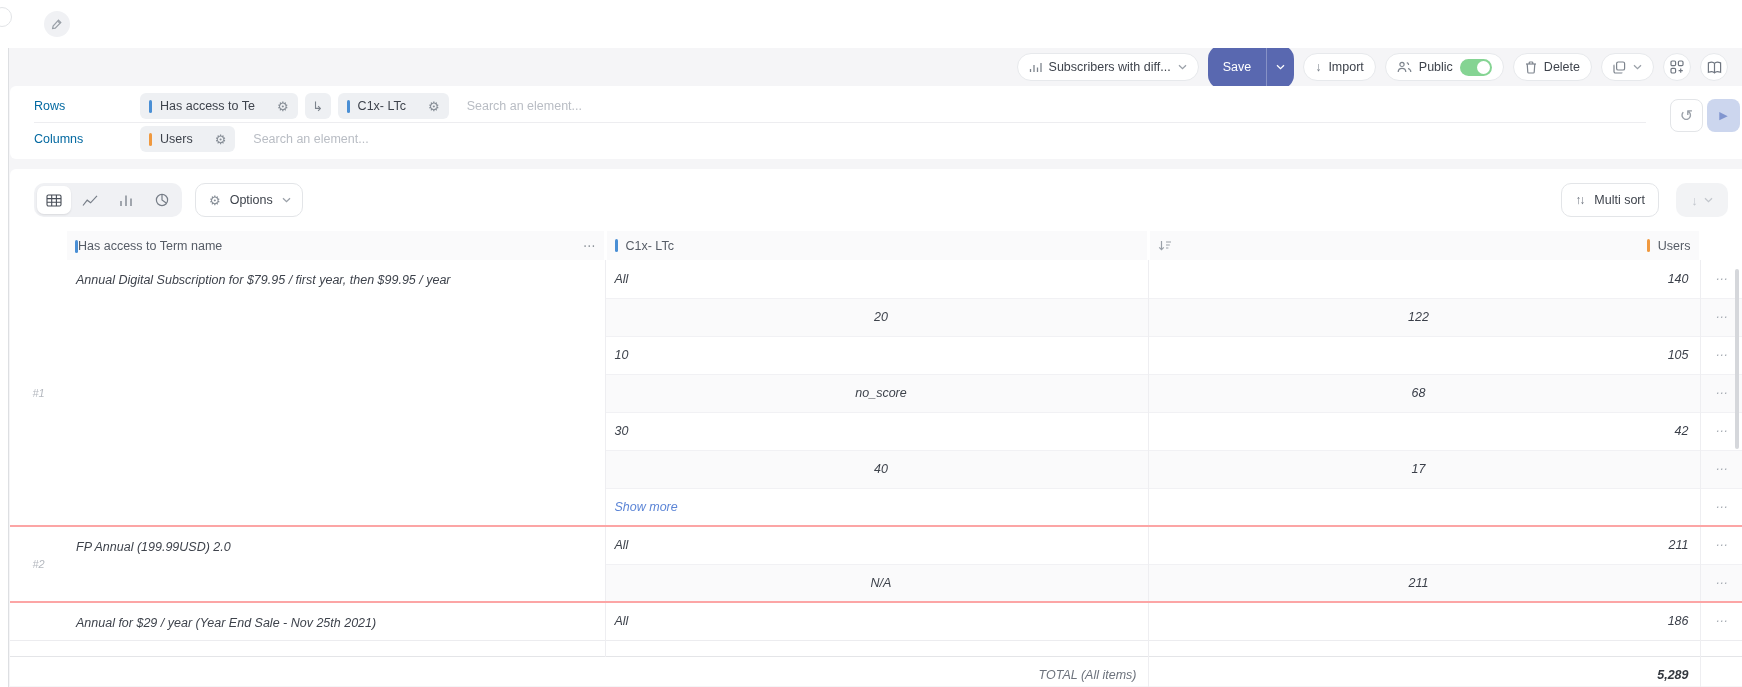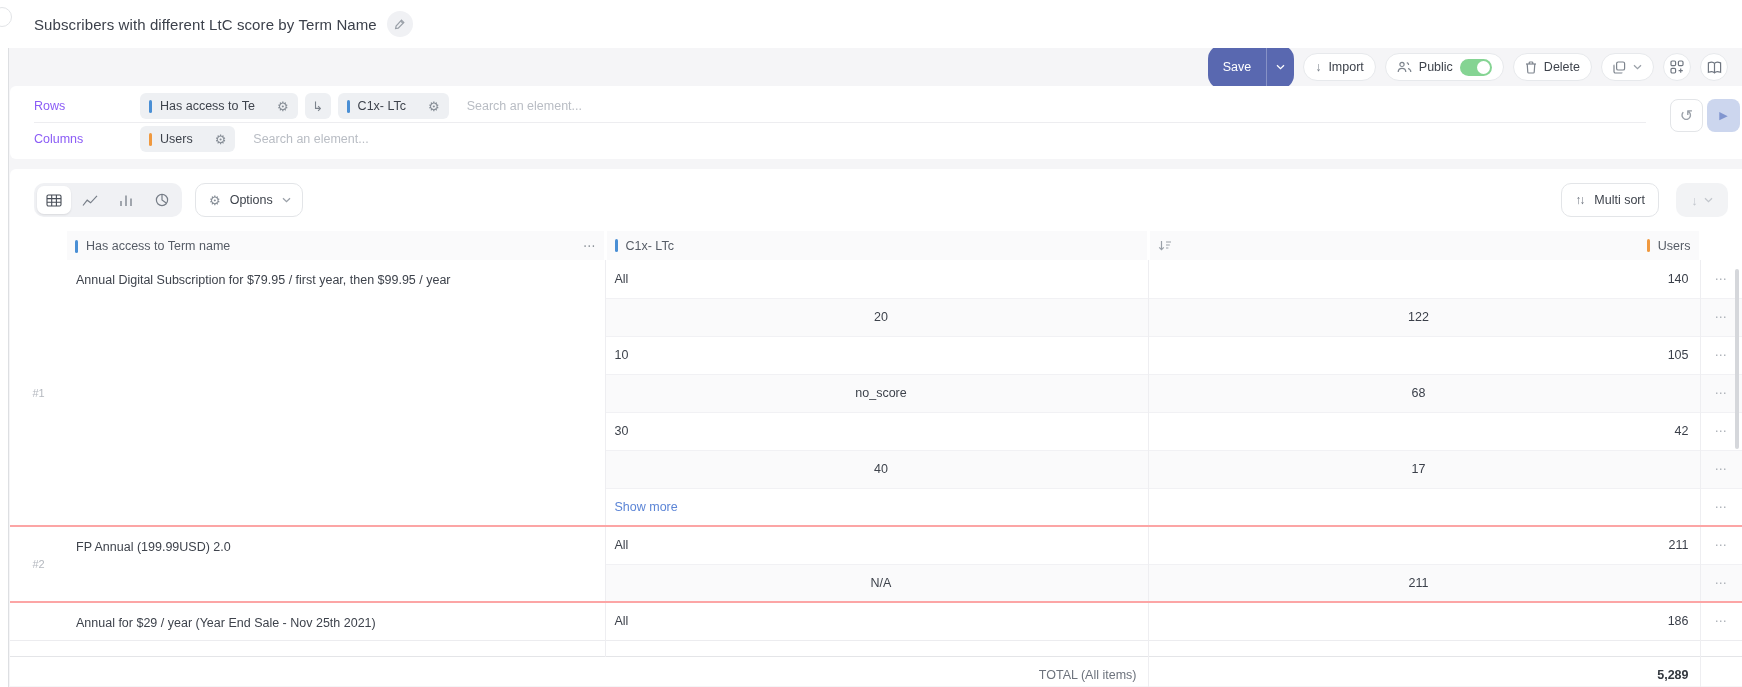--- a/index.html
+++ b/index.html
@@ -30,21 +30,21 @@
   .save-btn { height:44px; border-radius:14px; display:flex; align-items:stretch; overflow:hidden; color:#fff; cursor:pointer; }
   .save-main { display:flex; align-items:center; padding:0 15px; font-size:12.5px; }
   .save-caret { display:flex; align-items:center; padding:0 9px; border-left:1px solid rgba(255,255,255,.28); }
   .toggle { width:32px; height:17px; border-radius:9px; position:relative; cursor:pointer; }
   .toggle .knob { position:absolute; right:2px; top:2px; width:13px; height:13px; border-radius:50%; background:#fff; }
   .icon-btn { width:28px; height:28px; border-radius:14px; background:#fff; border:1px solid #e7e9ec; display:flex; align-items:center; justify-content:center; color:#6f7680; cursor:pointer; }
 
   
   .query-card { position:relative; margin-left:10px; background:#fff; border-radius:6px 0 0 6px; padding:4px 0; }
   .q-row { height:32px; display:flex; align-items:center; padding-left:24px; }
-  .q-label { width:106px; font-size:12.5px; color:#8b5cf6; }
+  .q-label { width:106px; font-size:12.5px; color:#0369a1; }
   .q-divider { height:1px; background:#ededf0; margin:0 96px 0 24px; }
   .field-pill { height:26px; background:#eef0f3; border-radius:6px; display:flex; align-items:center; padding:0 9px; gap:8px; font-size:12.5px; color:#3e434c; cursor:pointer; }
   .accent { width:3px; height:13px; border-radius:2px; flex:none; }
   .gear { font-size:13px; color:#868d96; margin-left:14px; cursor:pointer; line-height:1; }
   .nest-box { width:26px; height:26px; background:#eef0f3; border-radius:6px; display:flex; align-items:center; justify-content:center; color:#7c838c; margin:0 7px; font-size:13px; }
   .el-search { border:none; outline:none; background:transparent; font-family:inherit; font-size:12.5px; color:#3e434c; margin-left:18px; width:220px; }
   .el-search::placeholder { color:#b9bdc4; }
   .q-actions { position:absolute; right:2px; top:13px; display:flex; gap:4px; }
   .sq-btn { width:33px; height:33px; border-radius:8px; display:flex; align-items:center; justify-content:center; cursor:pointer; }
   .undo-btn { background:#fff; border:1px solid #e3e5e8; color:#9aa0a8; font-size:16px; }
@@ -62,21 +62,21 @@
   .updown { font-size:12px; color:#6f7680; letter-spacing:-2px; margin-right:2px; }
   .export-btn { margin-left:17px; width:52px; height:34px; background:#f2f3f5; border-radius:10px; display:flex; align-items:center; justify-content:center; gap:6px; color:#c2c6cc; cursor:default; }
 
   
   table { width:100%; border-collapse:collapse; table-layout:fixed; font-size:12.5px; }
   col.c-gutter{width:57px;} col.c-name{width:538px;} col.c-score{width:543px;} col.c-val{width:552px;} col.c-act{width:42px;}
   th { height:29px; background:#fafafb; font-weight:400; color:#565c66; border-right:3px solid #fff; }
   th.plain { background:#fff; border-right:none; }
   .th-flex { display:flex; align-items:center; padding:0 8px; gap:8px; }
   .th-sp { justify-content:space-between; }
-  td { height:38px; }
+  td { height:38px;font-style:italic; }
   .gutter-cell { text-align:center; vertical-align:middle; color:#b4b8bf; font-size:11px; }
   .name-cell { vertical-align:top; padding:13px 16px 0 9px; color:#3e434c; }
   .score { padding-left:9px; border-left:1px solid #eeeef1; color:#3e434c; }
   .val { text-align:right; padding-right:11px; border-left:1px solid #eeeef1; color:#3a3f49; }
   .act { text-align:center; border-left:1px solid #eeeef1; color:#a8adb4; cursor:pointer; font-size:12px; letter-spacing:1px; }
   tr.sub > td { border-top:1px solid #f1f1f4; }
   tr.group-start > td { border-top:2px solid #fca5a5; }
   tr.alt > .score, tr.alt > .val, tr.alt > .act { background:#fafafb;text-align:center; }
   .link { color:#5c85d6; cursor:pointer; }
   tr.ghost > td { height:16px; border-top:1px solid #ececef; }
@@ -87,32 +87,47 @@
 
   .scroll-thumb { position:absolute; right:3px; top:100px; width:4px; height:180px; border-radius:2px; background:#d5d7db; }
 </style>
 </head>
 <body>
 
 <div class="left-rail"></div>
 <div class="rail-knob"></div>
 
 <div class="title-bar">
-  <span class="page-title">Subscribers with different LtC score by Term Name</span>
   <span class="edit-circle">
     <span>
       <svg width="12" height="12" viewBox="0 0 12 12" fill="none" stroke="currentColor" stroke-width="1.2">
         <path d="M7.5 2.2 L9.8 4.5 L4.2 10.1 L1.6 10.6 L2.1 8 Z"></path>
           <path d="M6.7 3 L9 5.3"></path>
       </svg>
     </span>
   </span>
 </div>
 
 <div class="toolbar">
+  <div class="pill">
+    <span class="ic">
+      <svg width="13" height="12" viewBox="0 0 13 12" stroke="currentColor" stroke-width="1.3" fill="none">
+        <path d="M1.5 11 V8"></path>
+          <path d="M5 11 V4"></path>
+          <path d="M8.5 11 V6.5"></path>
+          <path d="M12 11 V2"></path>
+      </svg>
+    </span>
+    <span>Subscribers with diff...</span>
+    <span class="chev">
+      <svg width="9" height="6" viewBox="0 0 9 6" fill="none" stroke="currentColor" stroke-width="1.3">
+          <path d="M1 1.3 L4.5 4.7 L8 1.3"></path>
+        </svg>
+    </span>
+  </div>
 
   <div class="save-btn" style="background:#5968b0">
     <span class="save-main">Save</span>
     <span class="save-caret">
       <span>
         <svg width="9" height="6" viewBox="0 0 9 6" fill="none" stroke="#fff" stroke-width="1.3">
             <path d="M1 1.3 L4.5 4.7 L8 1.3"></path>
           </svg>
       </span>
     </span>
@@ -291,21 +306,21 @@
         <col class="c-name">
         <col class="c-score">
         <col class="c-val">
         <col class="c-act">
       </colgroup>
     <tbody>
         <tr>
       <th class="plain"></th>
       <th>
         <div class="th-flex th-sp">
-          <span style="display:flex;align-items:flex-end;gap:8px">
+          <span style="display:flex;align-items:flex-end;">
             <span class="accent" style="background:#4a8fd5"></span>
             <span>Has access to Term name</span>
           </span>
           <span style="color:#8f959c">⋯</span>
         </div>
       </th>
       <th>
         <div class="th-flex">
           <span class="accent" style="background:#4a8fd5"></span>
           <span>C1x- LTc</span>

